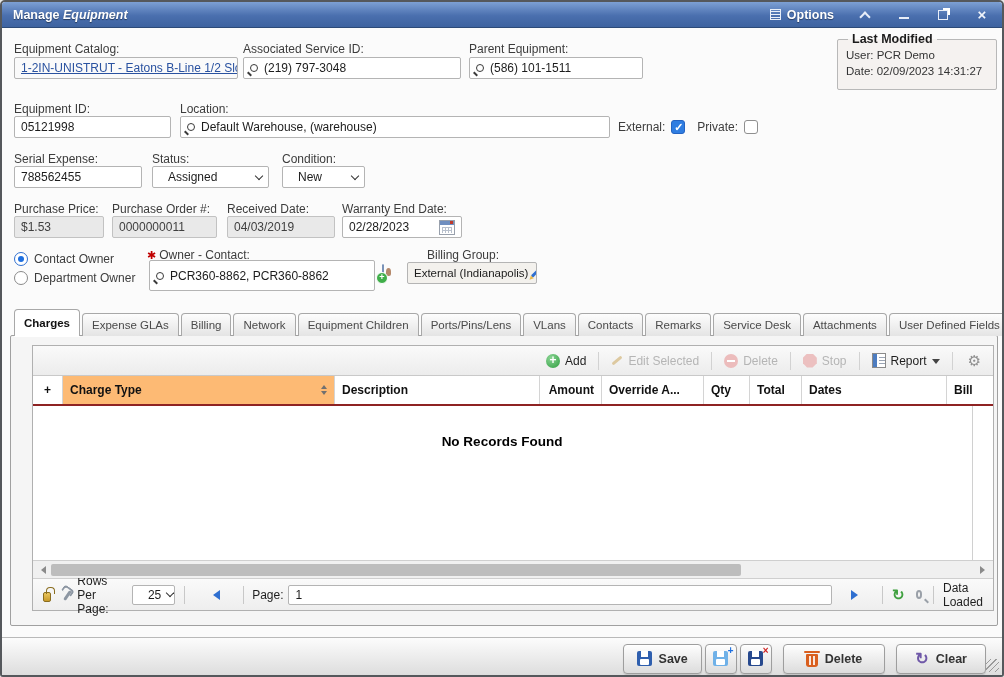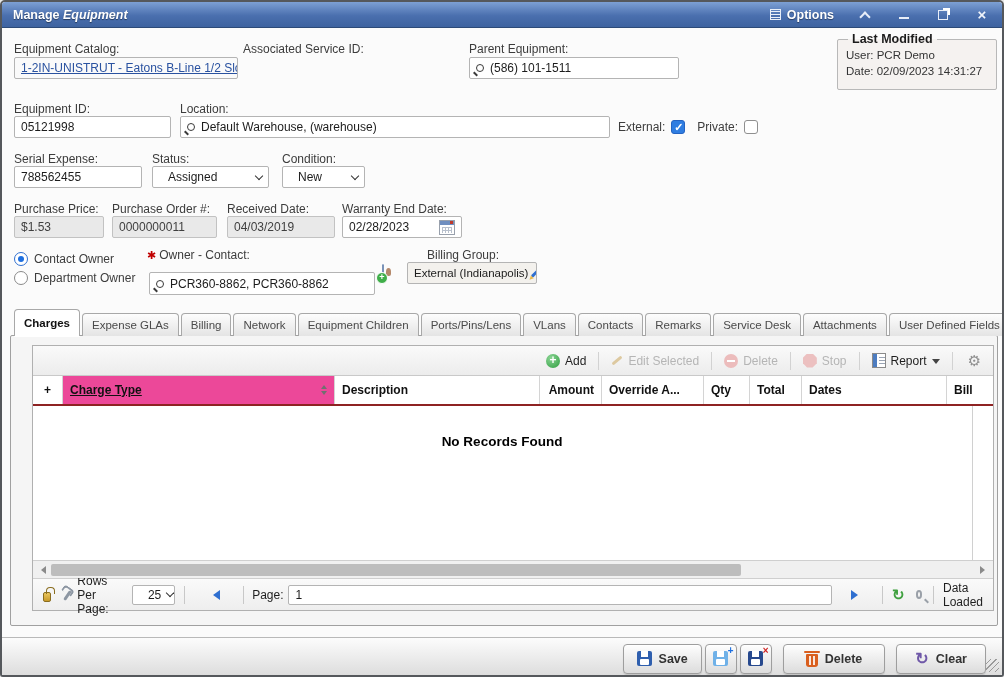--- a/index.html
+++ b/index.html
@@ -86,21 +86,21 @@
     background:repeating-linear-gradient(to bottom,#9aa4b4 0 1px, transparent 1px 3px); }
   .perspic { position:relative; width:17px; height:15px; }
   .perspic::before, .perspic::after { content:""; position:absolute; width:11px; height:11px; border:1px solid #4d7cc0; background:
     repeating-linear-gradient(to right,#c8dcf2 0 2px, #fff 2px 4px); }
   .perspic::before { left:0; top:0; } .perspic::after { left:4px; top:3px; }
   .dd { border:4px solid transparent; border-top:5px solid #444; margin-top:5px; }
   .gearic { color:#909090; font-size:15px; line-height:15px; margin:0 6px 0 10px; cursor:pointer; }
   .g-header { height:30px; flex:none; display:flex; overflow:hidden; border-bottom:2px solid #8e2323; background:#fff; }
   .gcol { flex:none; height:100%; display:flex; align-items:center; padding:0 7px; font-weight:bold; font-size:12px; color:#111;
     border-right:1px solid #d4d4d4; cursor:pointer; white-space:nowrap; overflow:hidden; }
-  .gcol.sorted { background:#ec4899;text-decoration:underline; }
+  .gcol.sorted { background:#fdba74; }
   .gcol.a-center { justify-content:center; } .gcol.a-right { justify-content:flex-end; }
   .sortarrows { margin-left:auto; display:flex; flex-direction:column; align-items:center; padding-left:6px; }
   .sortarrows i { display:block; width:0; height:0; border:3px solid transparent; }
   .sortarrows .su { border-bottom:4px solid #707070; margin-bottom:2px; }
   .sortarrows .sd { border-top:4px solid #707070; }
   .g-body { flex:1; position:relative; background:#fff; }
   .empty { position:absolute; left:0; right:22px; top:28px; text-align:center; font-weight:bold; font-size:13.5px; color:#000; }
   .vtrack { position:absolute; right:0; top:0; bottom:0; width:21px; background:#fff; border-left:1px solid #d0d0d0; }
   .g-hscroll { height:18px; flex:none; background:#f0f0f0; border-top:1px solid #cfcfcf; position:relative; }
   .hs-arrow { position:absolute; top:0; width:17px; height:17px; display:flex; align-items:center; justify-content:center; cursor:pointer; }
@@ -173,22 +173,26 @@
   </div>
 
   <div class="content">
 
     
     <div class="abs flabel" style="left:12px; top:14px;">Equipment Catalog:</div>
     <div class="abs inbox" style="left:12px; top:29px; width:224px; background:#fafafa;">
       <span class="link">1-2IN-UNISTRUT - Eatons B-Line 1/2 Slot...</span>
     </div>
     <div class="abs flabel" style="left:241px; top:14px;">Associated Service ID:</div>
+    <div class="abs inbox" style="left:241px; top:29px; width:218px;">
+      <i class="mag"></i>
+      <span>(219) 797-3048</span>
+    </div>
     <div class="abs flabel" style="left:467px; top:14px;">Parent Equipment:</div>
-    <div class="abs inbox" style="left:467px; top:29px; width:210px;">
+    <div class="abs inbox" style="left:467px; top:29px; width:174px;">
       <i class="mag"></i>
       <span>(586) 101-1511</span>
     </div>
     <fieldset class="lm">
       <legend>Last Modified</legend>
       <div class="lm-line">User: PCR Demo</div>
       <div class="lm-line">Date: 02/09/2023 14:31:27</div>
     </fieldset>
 
     
@@ -247,21 +251,21 @@
       <span class="flabel">Contact Owner</span>
     </div>
     <div class="abs radrow" style="left:12px; top:243px;">
       <span class="rad"></span>
       <span class="flabel">Department Owner</span>
     </div>
     <div class="abs" style="left:145px; top:220px; display:flex; align-items:center;">
       <span class="req">✱</span>
       <span class="flabel">Owner - Contact:</span>
     </div>
-    <div class="abs inbox" style="left:147px; top:244px; width:226px; height:23px;">
+    <div class="abs inbox" style="left:147px; top:232px; width:226px; height:31px;">
       <i class="mag"></i>
       <span>PCR360-8862, PCR360-8862</span>
     </div>
     <span class="abs ccard" style="left:380px; top:237px;"></span>
     <div class="abs flabel" style="left:425px; top:220px;">Billing Group:</div>
     <div class="abs inbox" style="left:405px; top:234px; width:130px; background:#f3f1ed; font-size:11.5px;">
       <span>External (Indianapolis)</span>
       <i class="pencil"></i>
     </div>
 

